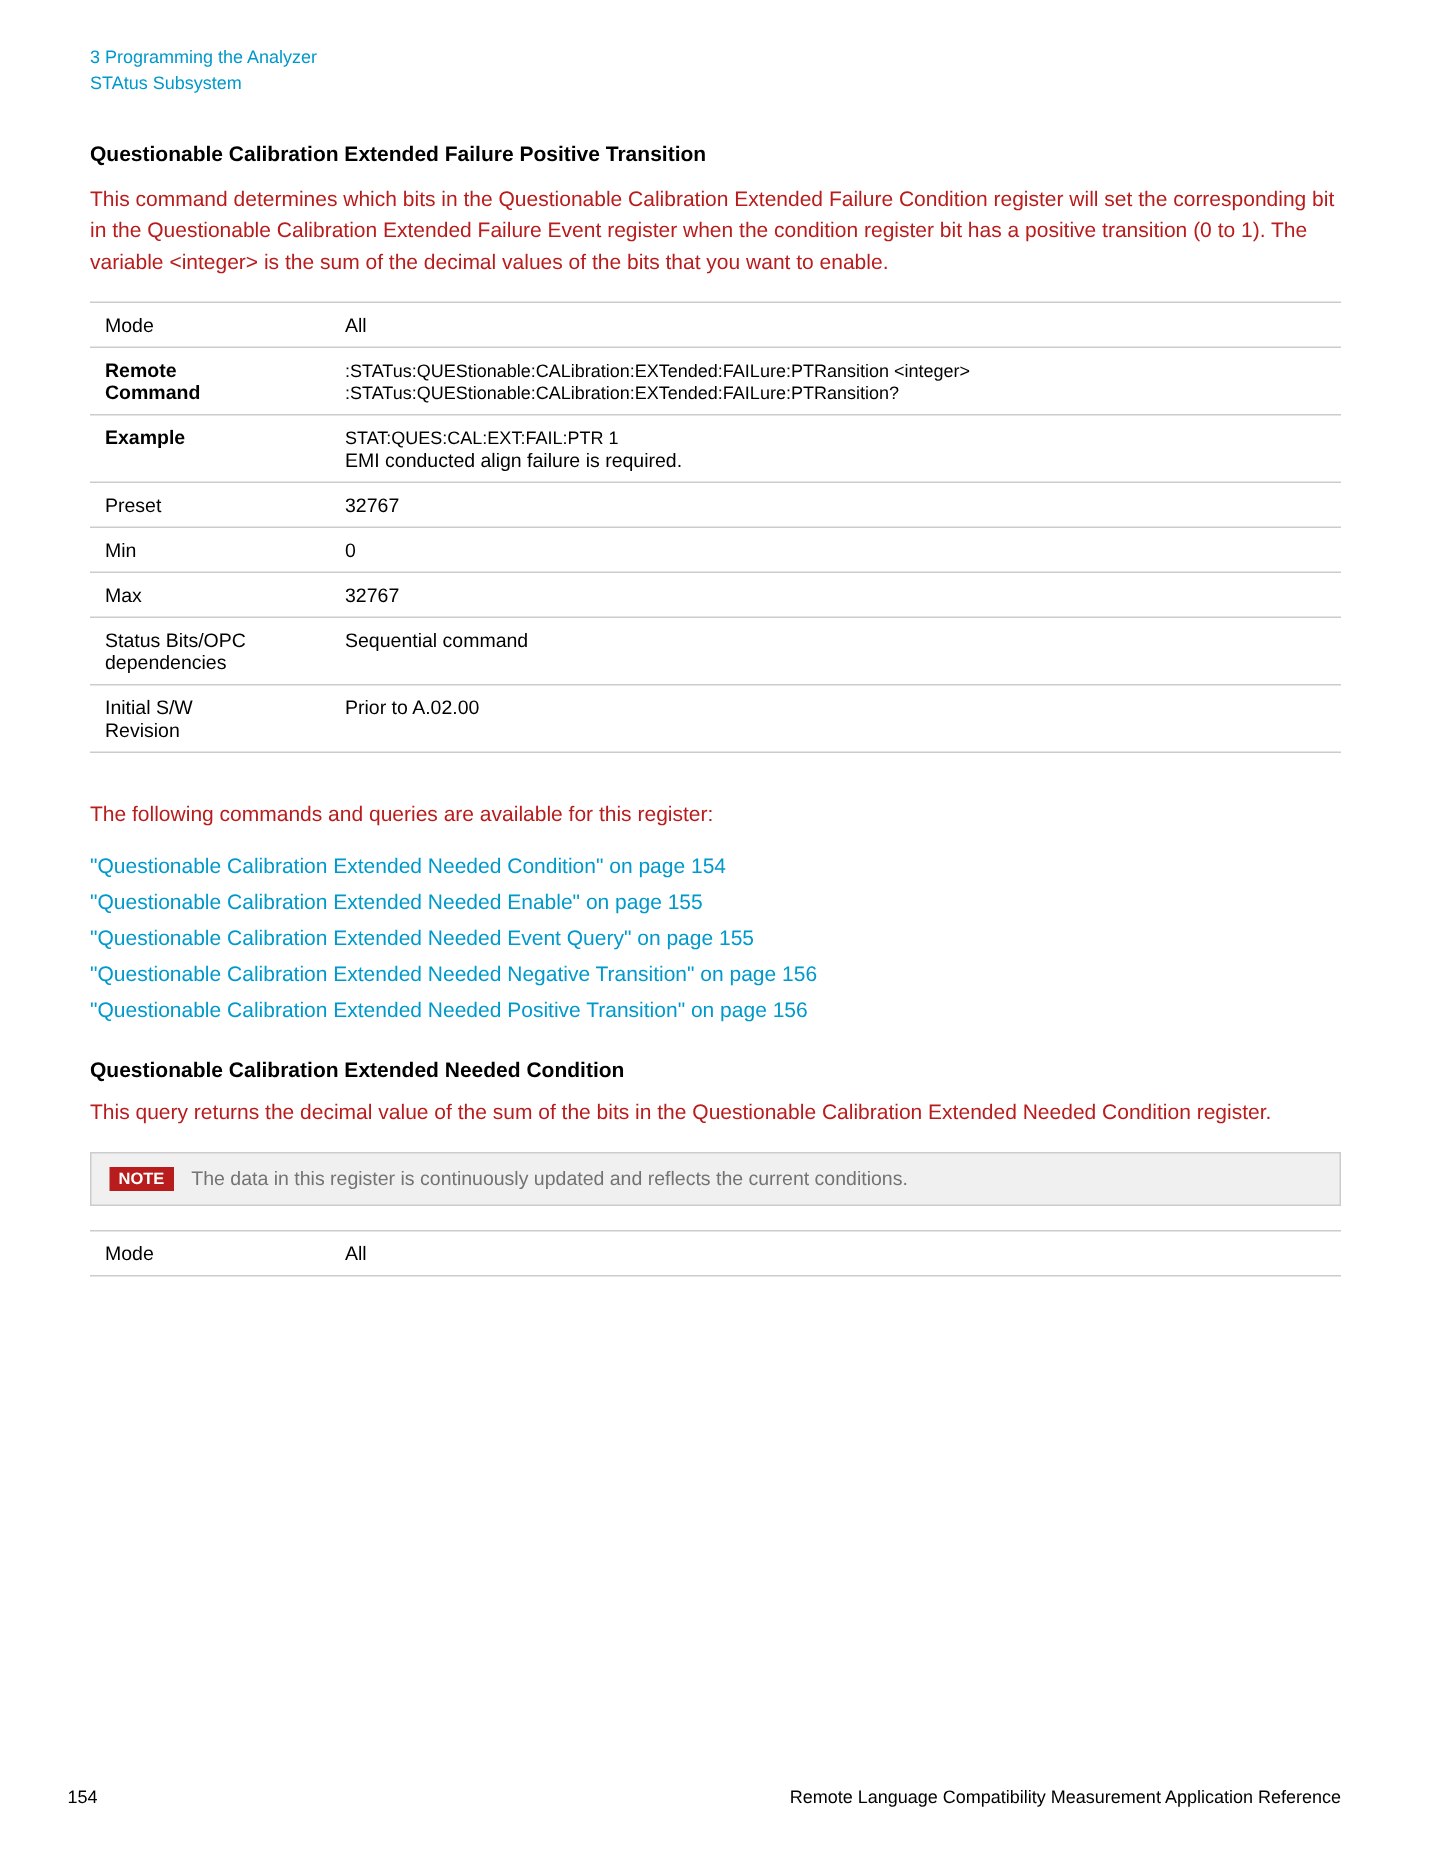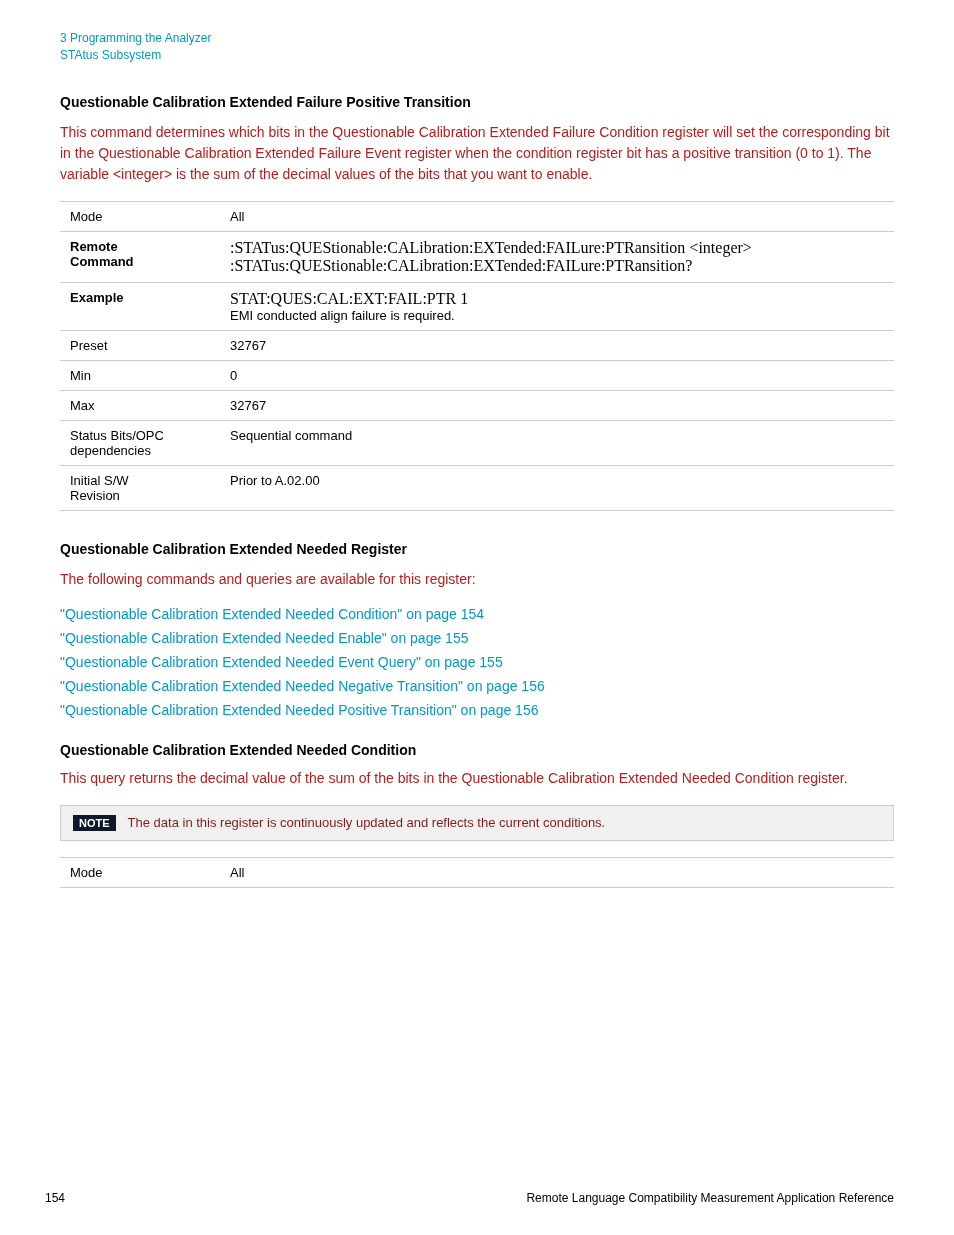--- a/index.html
+++ b/index.html
@@ -74,22 +74,22 @@
 
     .data-table td:last-child {
       color: #000;
     }
 
     .data-table .bold-label {
       font-weight: bold;
     }
 
     .mono {
-      font-family: Liberation Serif, serif;
-      font-size: 16px;
+      font-family: Liberation Sans, sans-serif;
+      font-size: 12px;
     }
 
     .link-list {
       margin: 10px 0;
     }
 
     .link-item {
       color: #0099cc;
       font-size: 14px;
       margin-bottom: 8px;
@@ -109,34 +109,34 @@
       display: flex;
       align-items: flex-start;
       background: #f0f0f0;
       border: 1px solid #ccc;
       padding: 8px 12px;
       margin-bottom: 16px;
       font-size: 13px;
     }
 
     .note-label {
-      background: #0f172a;
+      background: #b91c1c;
       color: #fff;
       font-size: 11px;
       font-weight: bold;
       padding: 2px 6px;
       margin-right: 12px;
       white-space: nowrap;
       align-self: center;
       min-width: 40px;
       text-align: center;
     }
 
     .note-text {
-      color: #7f1d1d;
+      color: #737373;
       font-size: 13px;
       line-height: 1.4;
     }
 
     .page-footer {
       position: absolute;
       bottom: 30px;
       left: 45px;
       right: 60px;
       display: flex;
@@ -214,21 +214,20 @@
 
         <tr>
           <td>Initial S/W<br>Revision</td>
           <td>Prior to A.02.00</td>
         </tr>
       </tbody>
     </table>
   </div>
 
   <div class="section">
-    <div class="section-heading">Questionable Calibration Extended Needed Register</div>
     <p class="body-text">The following commands and queries are available for this register:</p>
 
     <div class="link-list">
       <a class="link-item" href="#">
         <span>"Questionable Calibration Extended Needed Condition" on page 154</span>
       </a>
       <a class="link-item" href="#">
         <span>"Questionable Calibration Extended Needed Enable" on page 155</span>
       </a>
       <a class="link-item" href="#">

